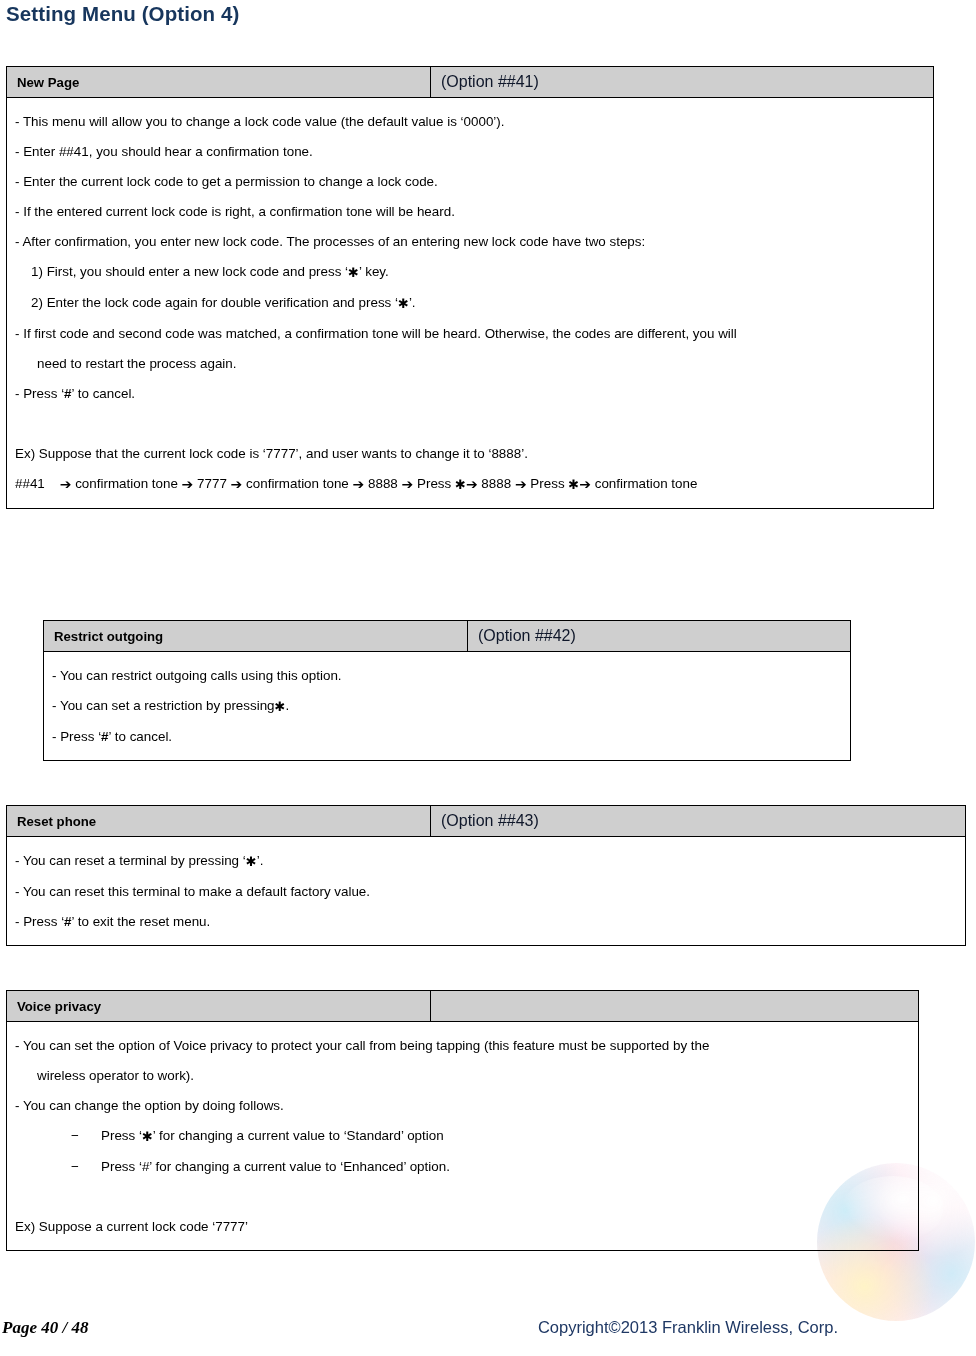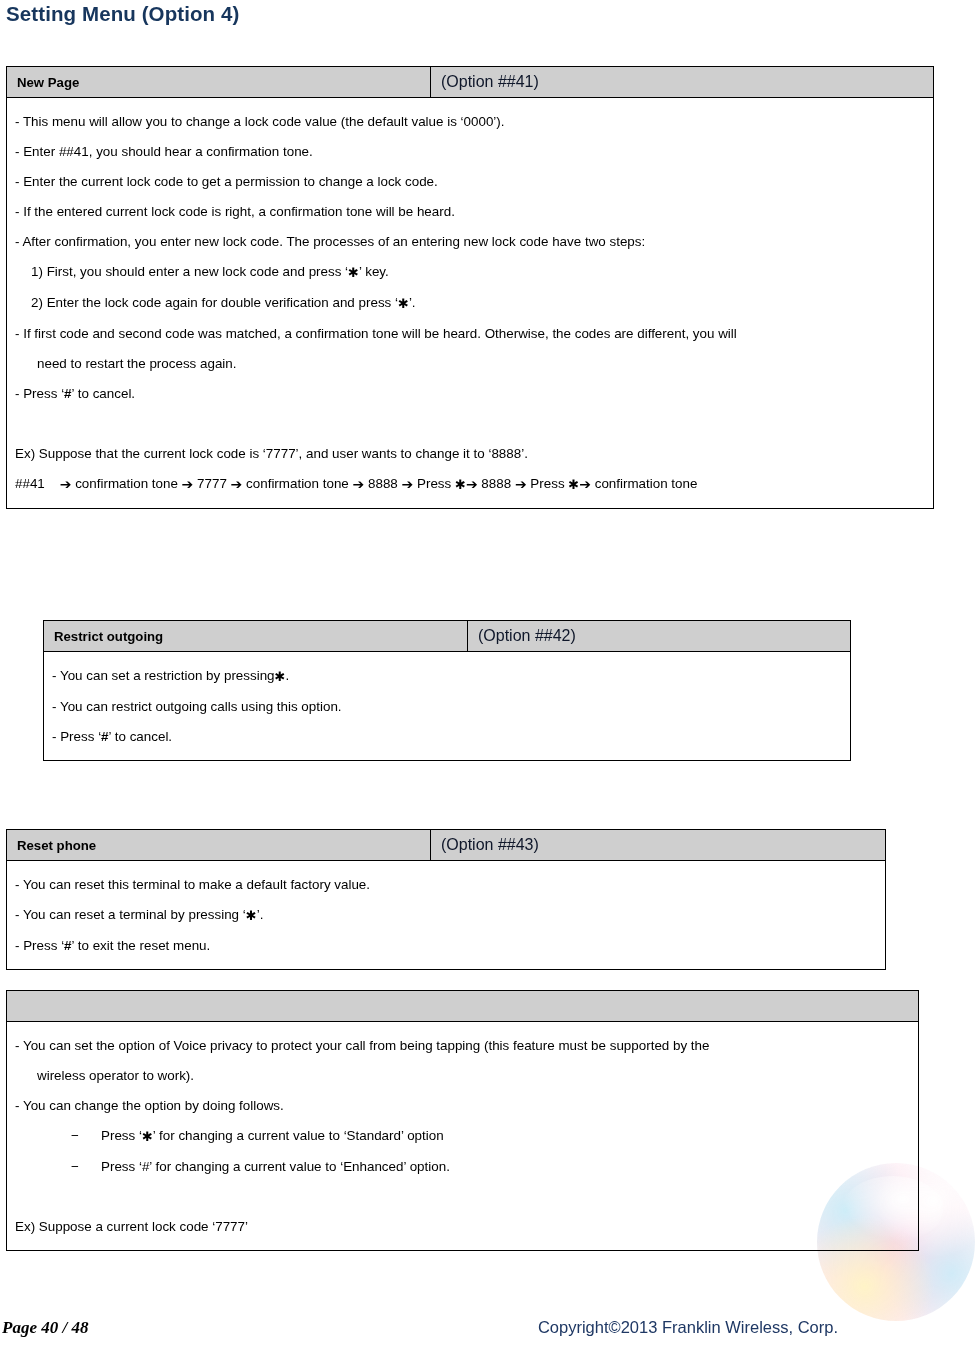--- a/index.html
+++ b/index.html
@@ -127,21 +127,21 @@
   }
   .hashb { font-weight: bold; }
   .dash-b {
     display: inline-block;
     width: 30px;
   }
 
   
   #table-new-code    { left: 6px;  top: 66px;   width: 928px; }
   #table-restrict    { left: 6px;  top: 620px;  width: 808px; margin-left: 37px; }
-  #table-reset       { left: 6px;  top: 829px;  width: 880px; }
+  #table-reset       { left: 6px;  top: 805px;  width: 960px; }
   #table-voice       { left: 6px;  top: 990px;  width: 913px; }
 
   #table-voice .th-name { width: 424px; }
 
   
   .footer {
     position: absolute;
     left: 0;
     top: 1318px;
     width: 840px;
@@ -199,40 +199,41 @@
       <div class="ln"><span>##41</span>&nbsp;&nbsp;&nbsp; <span class="arrow">➔</span> <span>confirmation tone</span> <span class="arrow">➔</span> <span>7777</span> <span class="arrow">➔</span> <span>confirmation tone</span> <span class="arrow">➔</span> <span>8888</span> <span class="arrow">➔</span> <span>Press</span> <span class="sym">✱</span><span class="arrow">➔</span> <span>8888</span> <span class="arrow">➔</span> <span>Press</span> <span class="sym">✱</span><span class="arrow">➔</span> <span>confirmation tone</span></div>
     </div>
   </div>
 
   <div class="opt-table" id="table-restrict">
     <div class="thead">
       <div class="th-name">Restrict outgoing</div>
       <div class="th-opt">(Option ##42)</div>
     </div>
     <div class="tbody">
+      <div class="ln">- You can restrict outgoing calls using this option.</div>
       <div class="ln"><span>- You can set a restriction by pressing</span><span class="sym">✱</span><span>.</span></div>
-      <div class="ln">- You can restrict outgoing calls using this option.</div>
       <div class="ln"><span>- Press ‘</span><span class="hashb">#</span><span>’ to cancel.</span></div>
     </div>
   </div>
 
   <div class="opt-table" id="table-reset">
     <div class="thead">
       <div class="th-name">Reset phone</div>
       <div class="th-opt">(Option ##43)</div>
     </div>
     <div class="tbody">
+      <div class="ln"><span>- You can reset a terminal by pressing ‘</span><span class="sym">✱</span><span>’.</span></div>
       <div class="ln">- You can reset this terminal to make a default factory value.</div>
-      <div class="ln"><span>- You can reset a terminal by pressing ‘</span><span class="sym">✱</span><span>’.</span></div>
       <div class="ln"><span>- Press ‘</span><span class="hashb">#</span><span>’ to exit the reset menu.</span></div>
     </div>
   </div>
 
   <div class="opt-table" id="table-voice">
     <div class="thead">
+      <div class="th-name">Voice privacy</div>
     </div>
     <div class="tbody">
       <div class="ln">- You can set the option of Voice privacy to protect your call from being tapping (this feature must be supported by the</div>
       <div class="ln ind2">wireless operator to work).</div>
       <div class="ln">- You can change the option by doing follows.</div>
       <div class="ln ind3"><span class="dash-b">−</span><span>Press ‘</span><span class="sym">✱</span><span>’ for changing a current value to ‘Standard’ option</span></div>
       <div class="ln ind3"><span class="dash-b">−</span><span>Press ‘#’ for changing a current value to ‘Enhanced’ option.</span></div>
       <div class="ln blank"></div>
       <div class="ln">Ex) Suppose a current lock code ‘7777’</div>
     </div>

